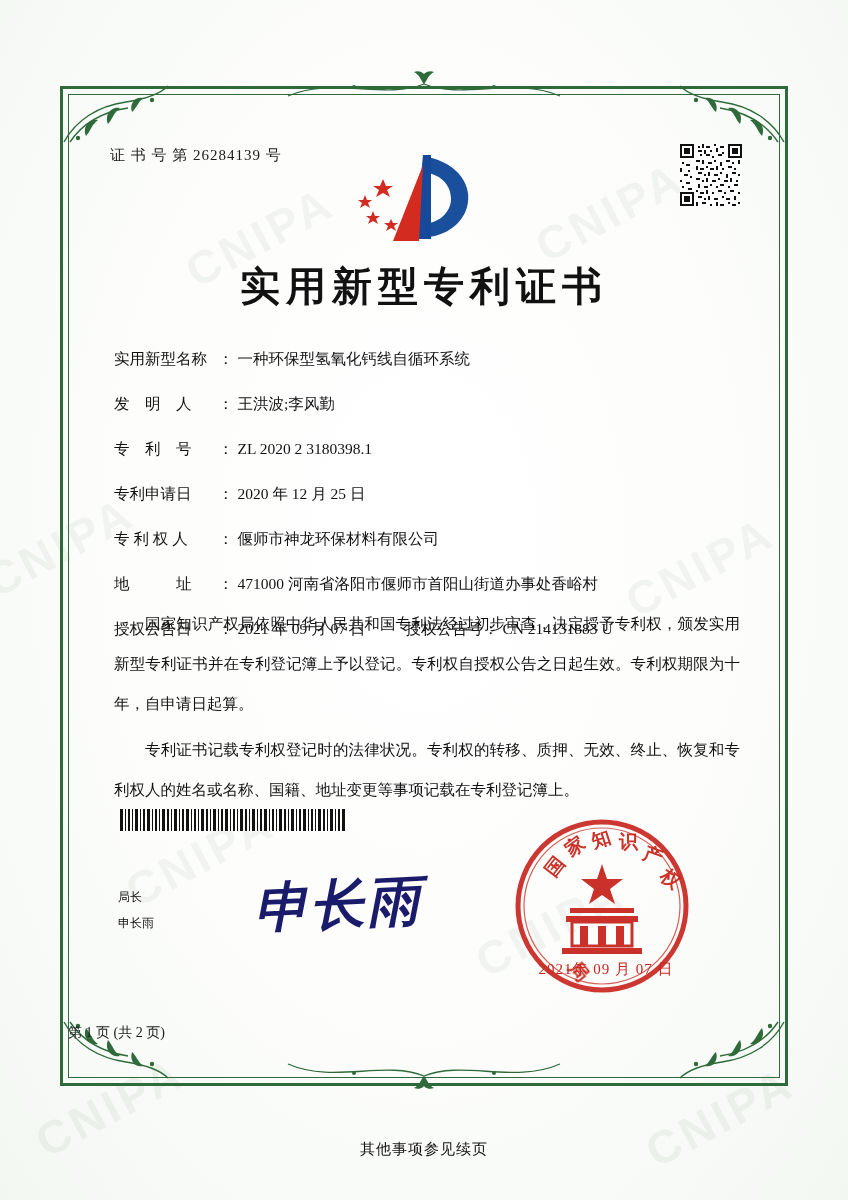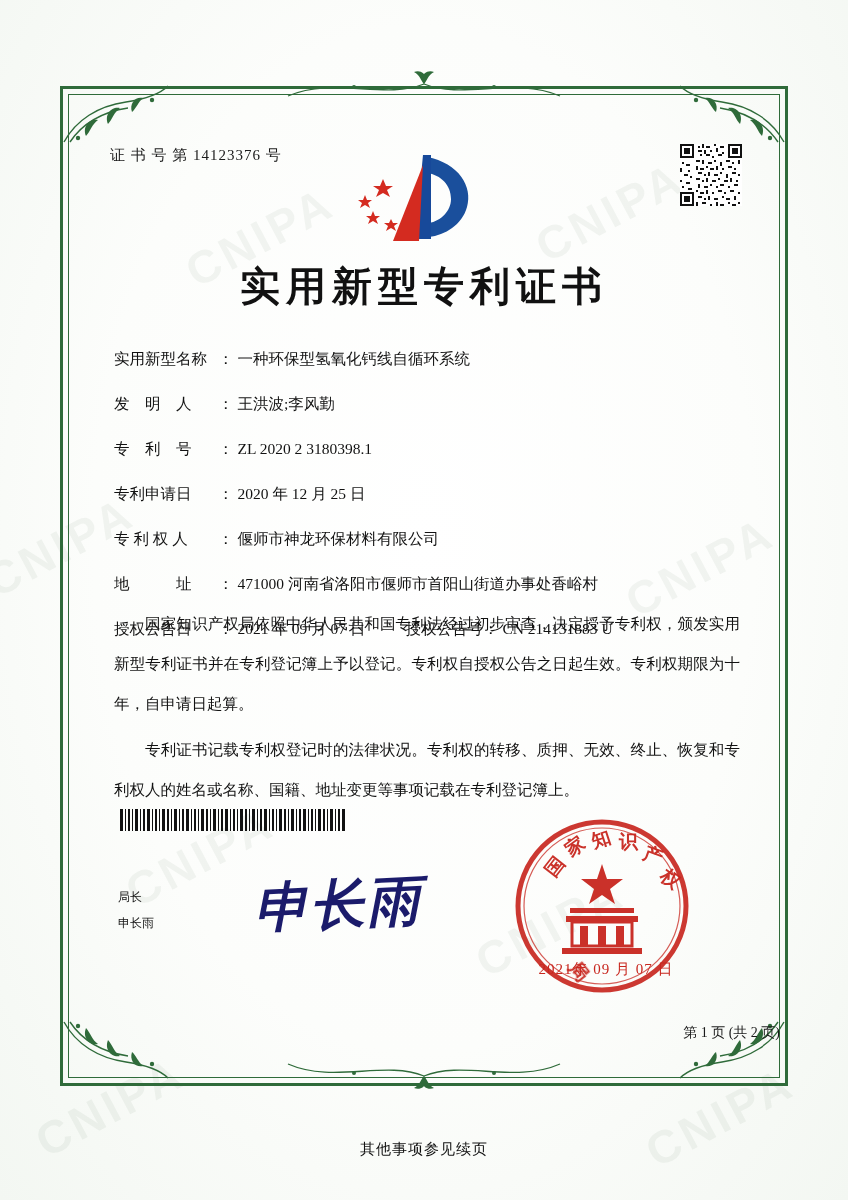--- a/index.html
+++ b/index.html
@@ -213,21 +213,21 @@
     color: #c8271f;
     font-size: 15px;
     letter-spacing: 1px;
   }
 
   .page-num {
     position: absolute;
     left: 0;
     right: 0;
     top: 930px;
-    text-align: right;
+    text-align: left;
     font-size: 14px;
     color: #1a1a1a;
   }
 
   .footer-note {
     position: absolute;
     left: 0;
     right: 0;
     top: 1140px;
     text-align: center;
@@ -325,21 +325,21 @@
         <path d="M140 14 c -5 -9, 3 -15, 10 -12 c -6 3, -7 9, -10 12 z" fill="#2f6b3a" stroke="none"></path>
         <path d="M140 14 c 5 -9, -3 -15, -10 -12 c 6 3, 7 9, 10 12 z" fill="#2f6b3a" stroke="none"></path>
         <circle cx="70" cy="17" r="2" fill="#2f6b3a" stroke="none"></circle>
         <circle cx="210" cy="17" r="2" fill="#2f6b3a" stroke="none"></circle>
       </g>
     </svg>
   </div>
 
   <div class="content">
 
-    <div class="cert-no">证 书 号 第 14123376 号</div>
+    <div class="cert-no">证 书 号 第 26284139 号</div>
 
     <div class="qr">
       <svg width="62" height="62" viewBox="0 0 31 31" shape-rendering="crispEdges">
         <rect width="31" height="31" fill="#ffffff"></rect>
         <g fill="#111111">
           <rect x="0" y="0" width="7" height="1"></rect>
             <rect x="0" y="6" width="7" height="1"></rect>
           <rect x="0" y="0" width="1" height="7"></rect>
             <rect x="6" y="0" width="1" height="7"></rect>
           <rect x="2" y="2" width="3" height="3"></rect>

